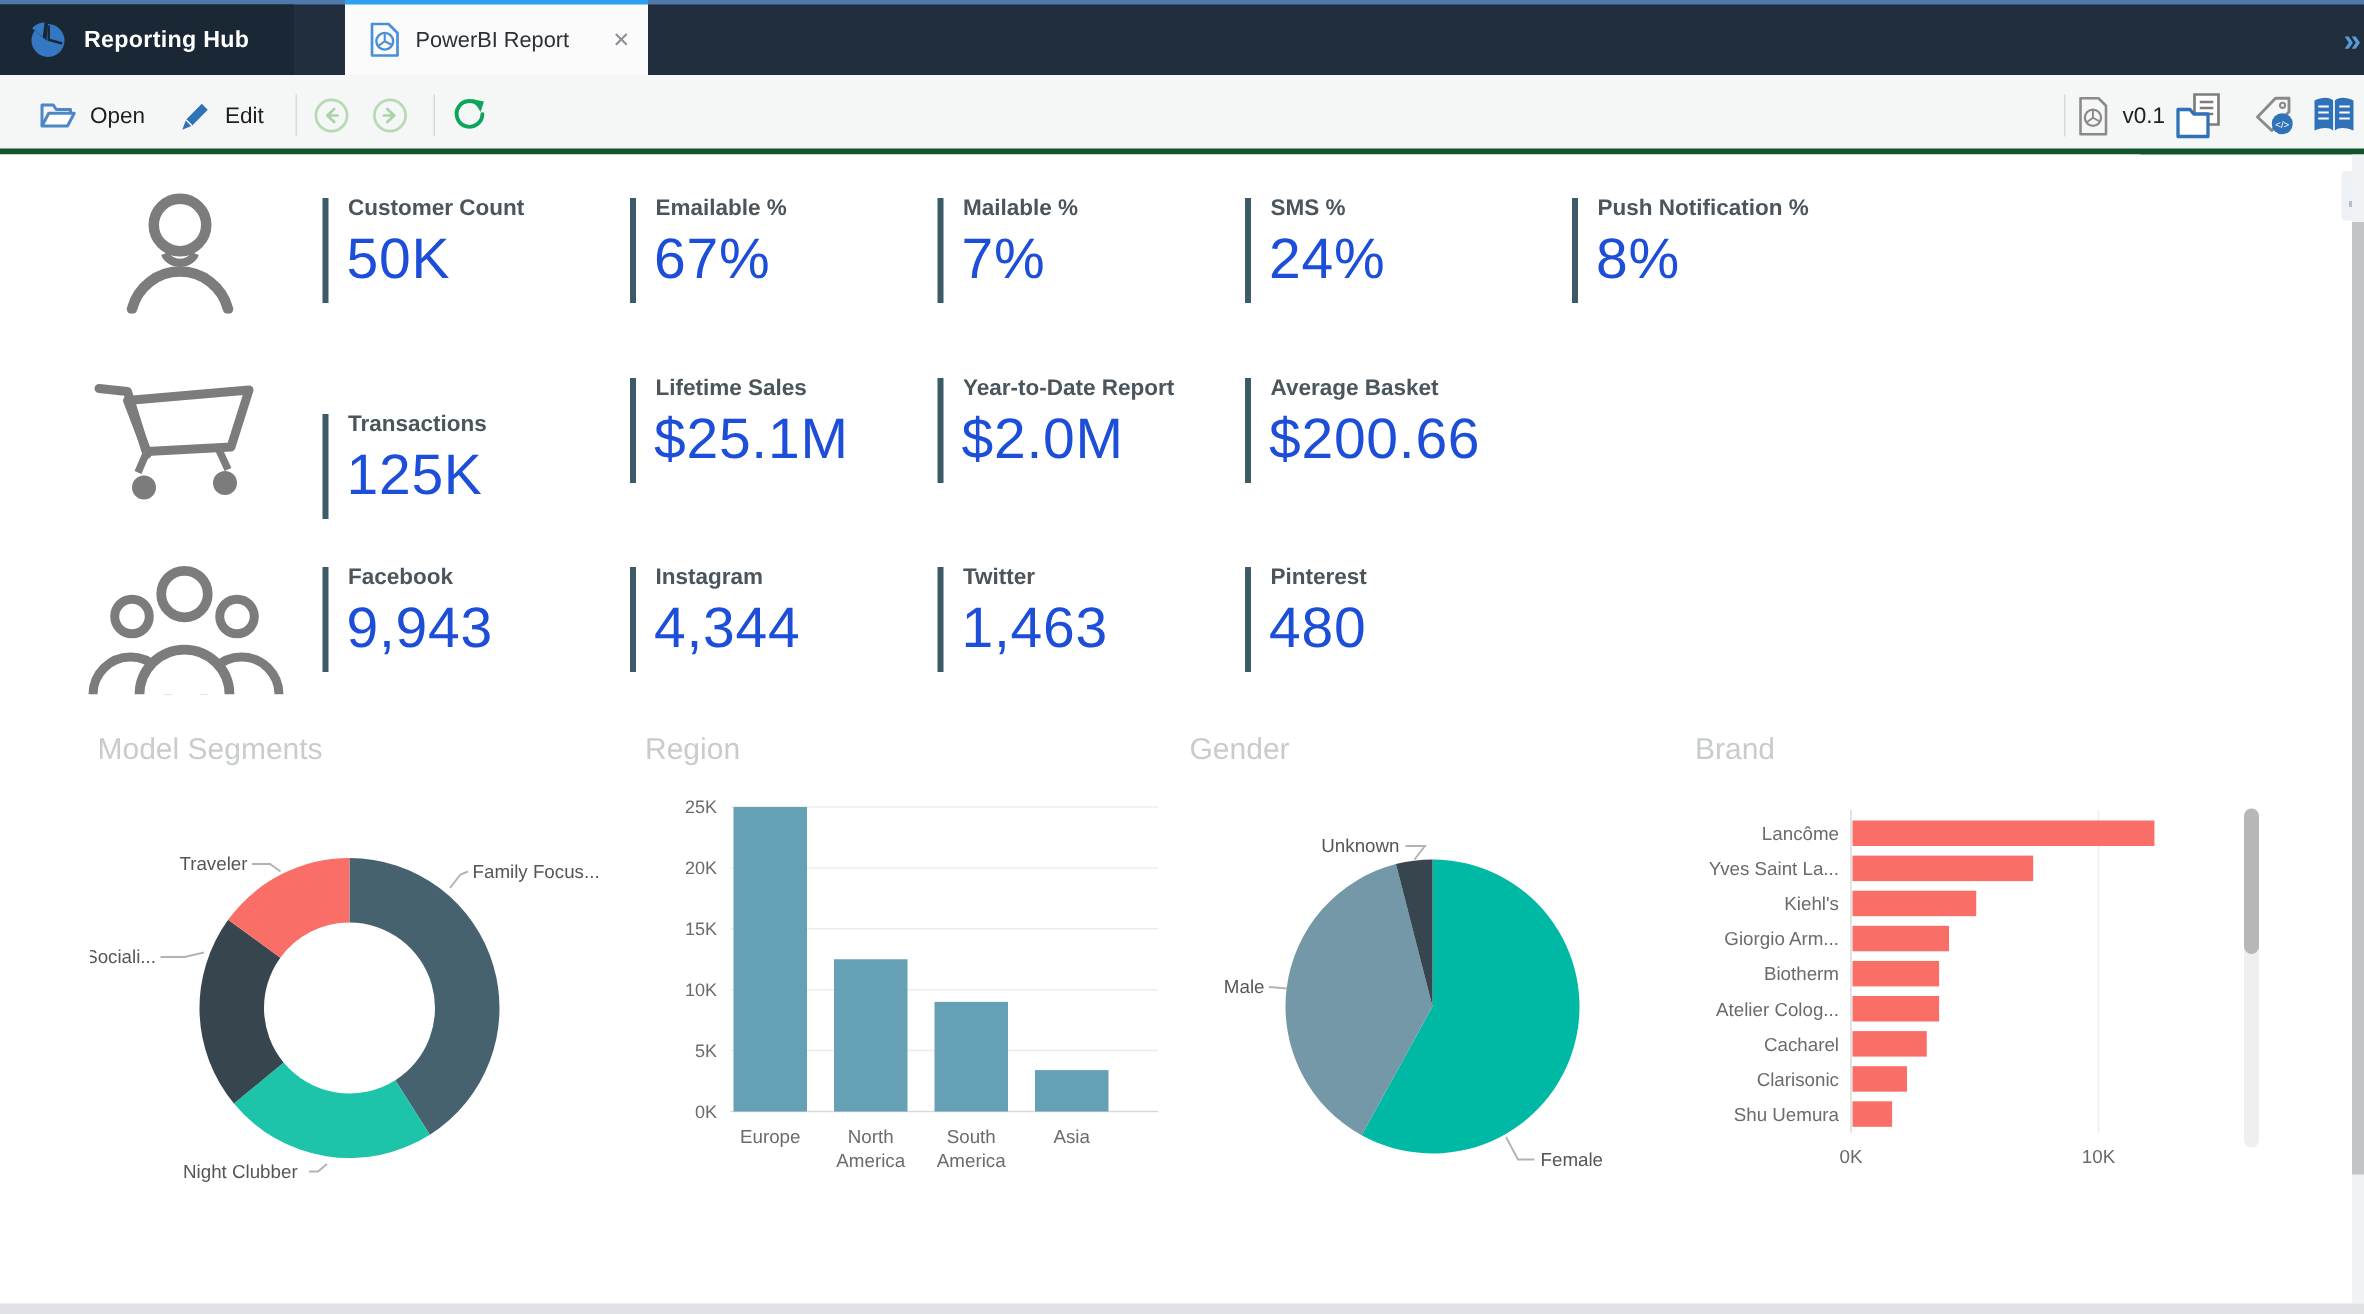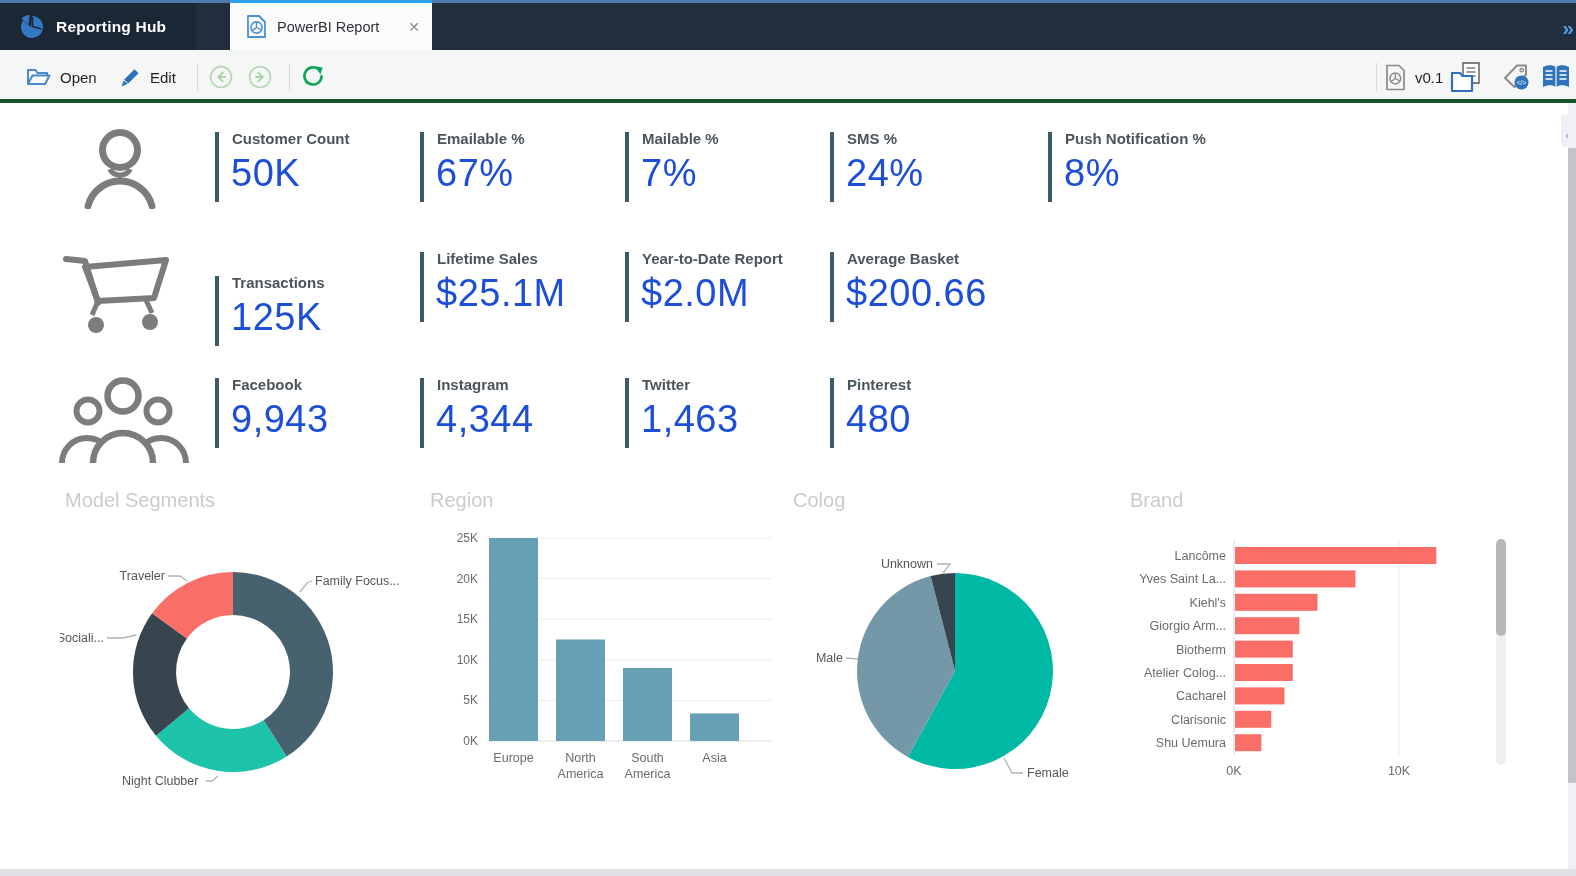--- a/index.html
+++ b/index.html
@@ -273,21 +273,21 @@
             <text x="155.5" y="277" font-size="12.5" fill="#6b6b6b" text-anchor="middle">North</text>
             <text x="155.5" y="293" font-size="12.5" fill="#6b6b6b" text-anchor="middle">America</text>
             <rect x="198" y="182.92000000000002" width="49" height="73.08" fill="#66a0b4"></rect>
             <text x="222.5" y="277" font-size="12.5" fill="#6b6b6b" text-anchor="middle">South</text>
             <text x="222.5" y="293" font-size="12.5" fill="#6b6b6b" text-anchor="middle">America</text>
             <rect x="265" y="228.392" width="49" height="27.608" fill="#66a0b4"></rect>
             <text x="289.5" y="277" font-size="12.5" fill="#6b6b6b" text-anchor="middle">Asia</text>
           </svg>
         </div>
         <div class="chart-panel" style="left: 780px; top: 382px; width: 332px; height: 335px;">
-          <div class="chart-title" style="left: 13px;">Colog</div>
+          <div class="chart-title" style="left: 13px;">Gender</div>
           <svg class="chart-svg" width="332" height="335" viewBox="0 0 332 335">
             <path d="M175 186 L175 88 A98 98 0 1 1 127.78813993803193 271.87805464429863 Z" fill="#00b9a5"></path>
             <path d="M175 186 L127.78813993803193 271.87805464429863 A98 98 0 0 1 150.62839105784417 91.07885020939416 Z" fill="#7598a8"></path>
             <path d="M175 186 L150.62839105784417 91.07885020939416 A98 98 0 0 1 174.99999999999997 88 Z" fill="#37464e"></path>
             <polyline points="224,273 232,288 243,288" fill="none" stroke="#b3b3b3" stroke-width="1.3"></polyline>
             <text x="247" y="292" font-size="12.5" fill="#565656" text-anchor="start" font-family="Liberation Sans, sans-serif">Female</text>
             <polyline points="66,173 78,174" fill="none" stroke="#b3b3b3" stroke-width="1.3"></polyline>
             <text x="63" y="177" font-size="12.5" fill="#565656" text-anchor="end" font-family="Liberation Sans, sans-serif">Male</text>
             <polyline points="157,79 170,79 163,88" fill="none" stroke="#b3b3b3" stroke-width="1.3"></polyline>
             <text x="153" y="83" font-size="12.5" fill="#565656" text-anchor="end" font-family="Liberation Sans, sans-serif">Unknown</text>

